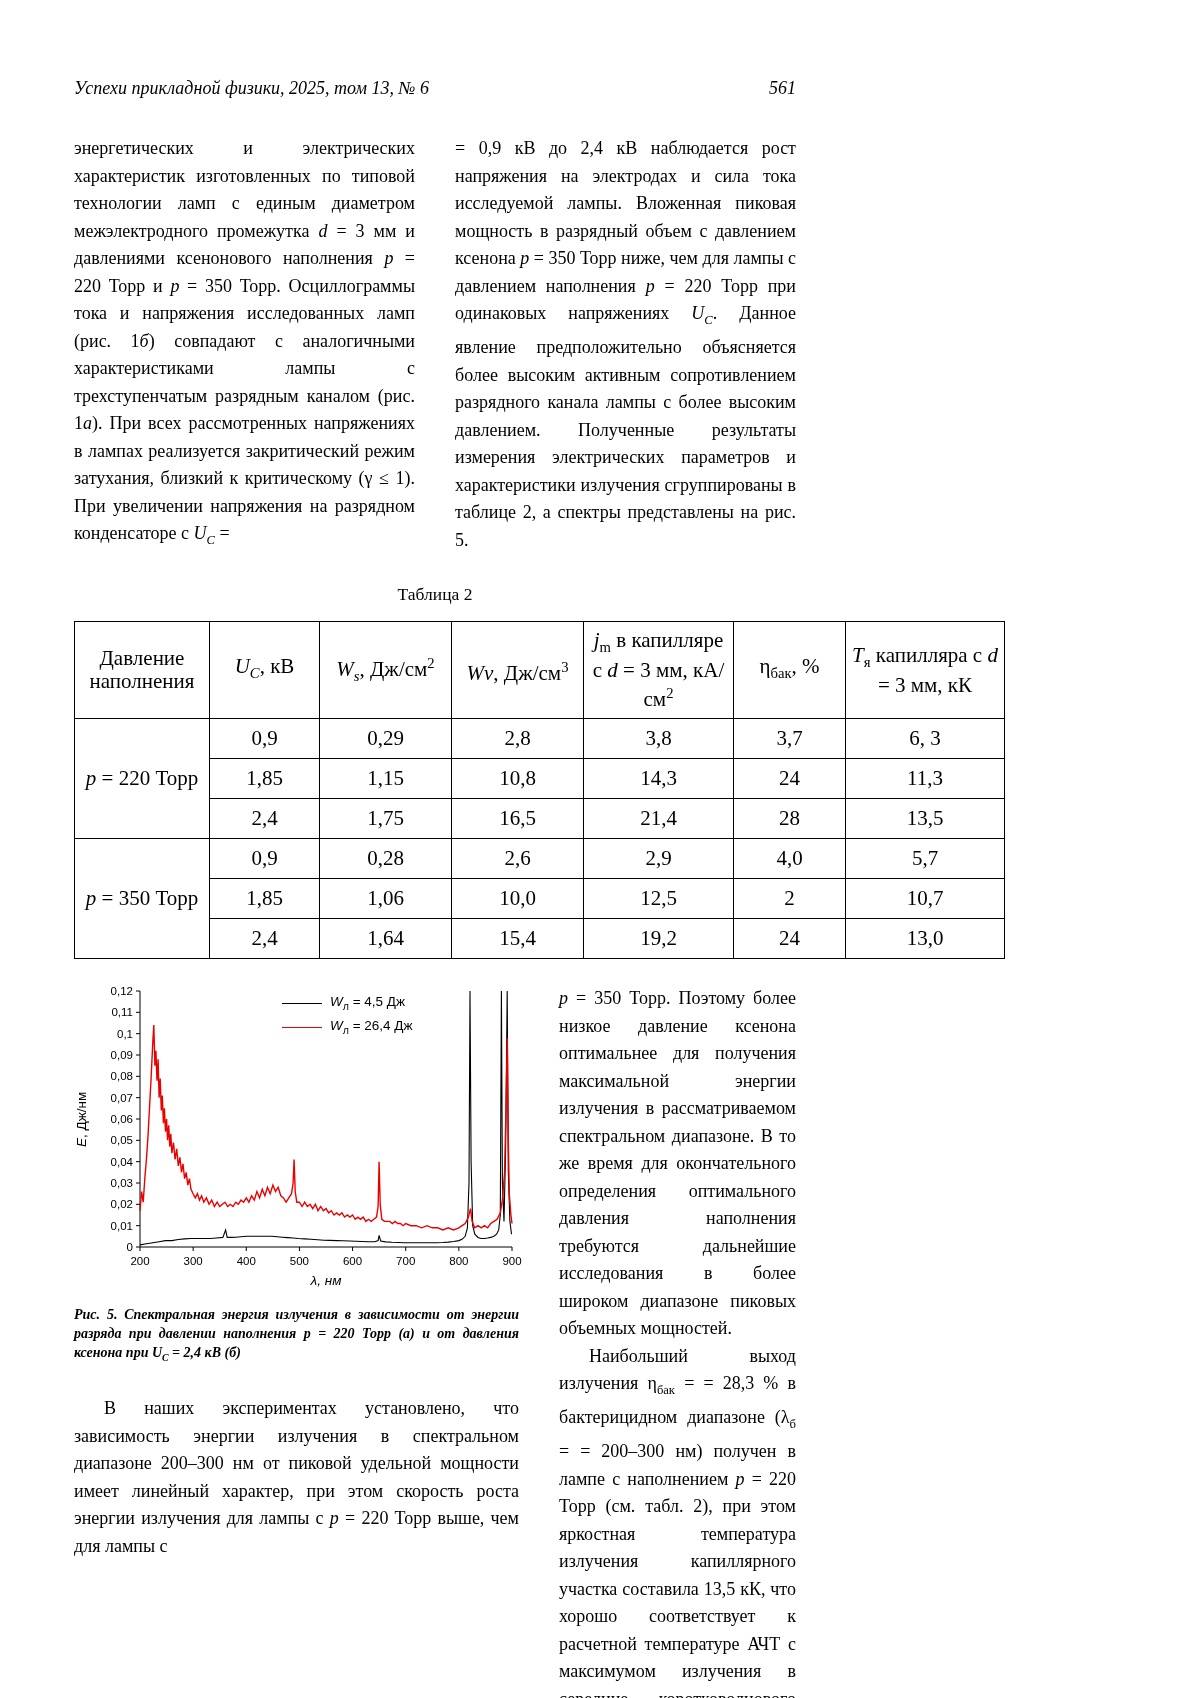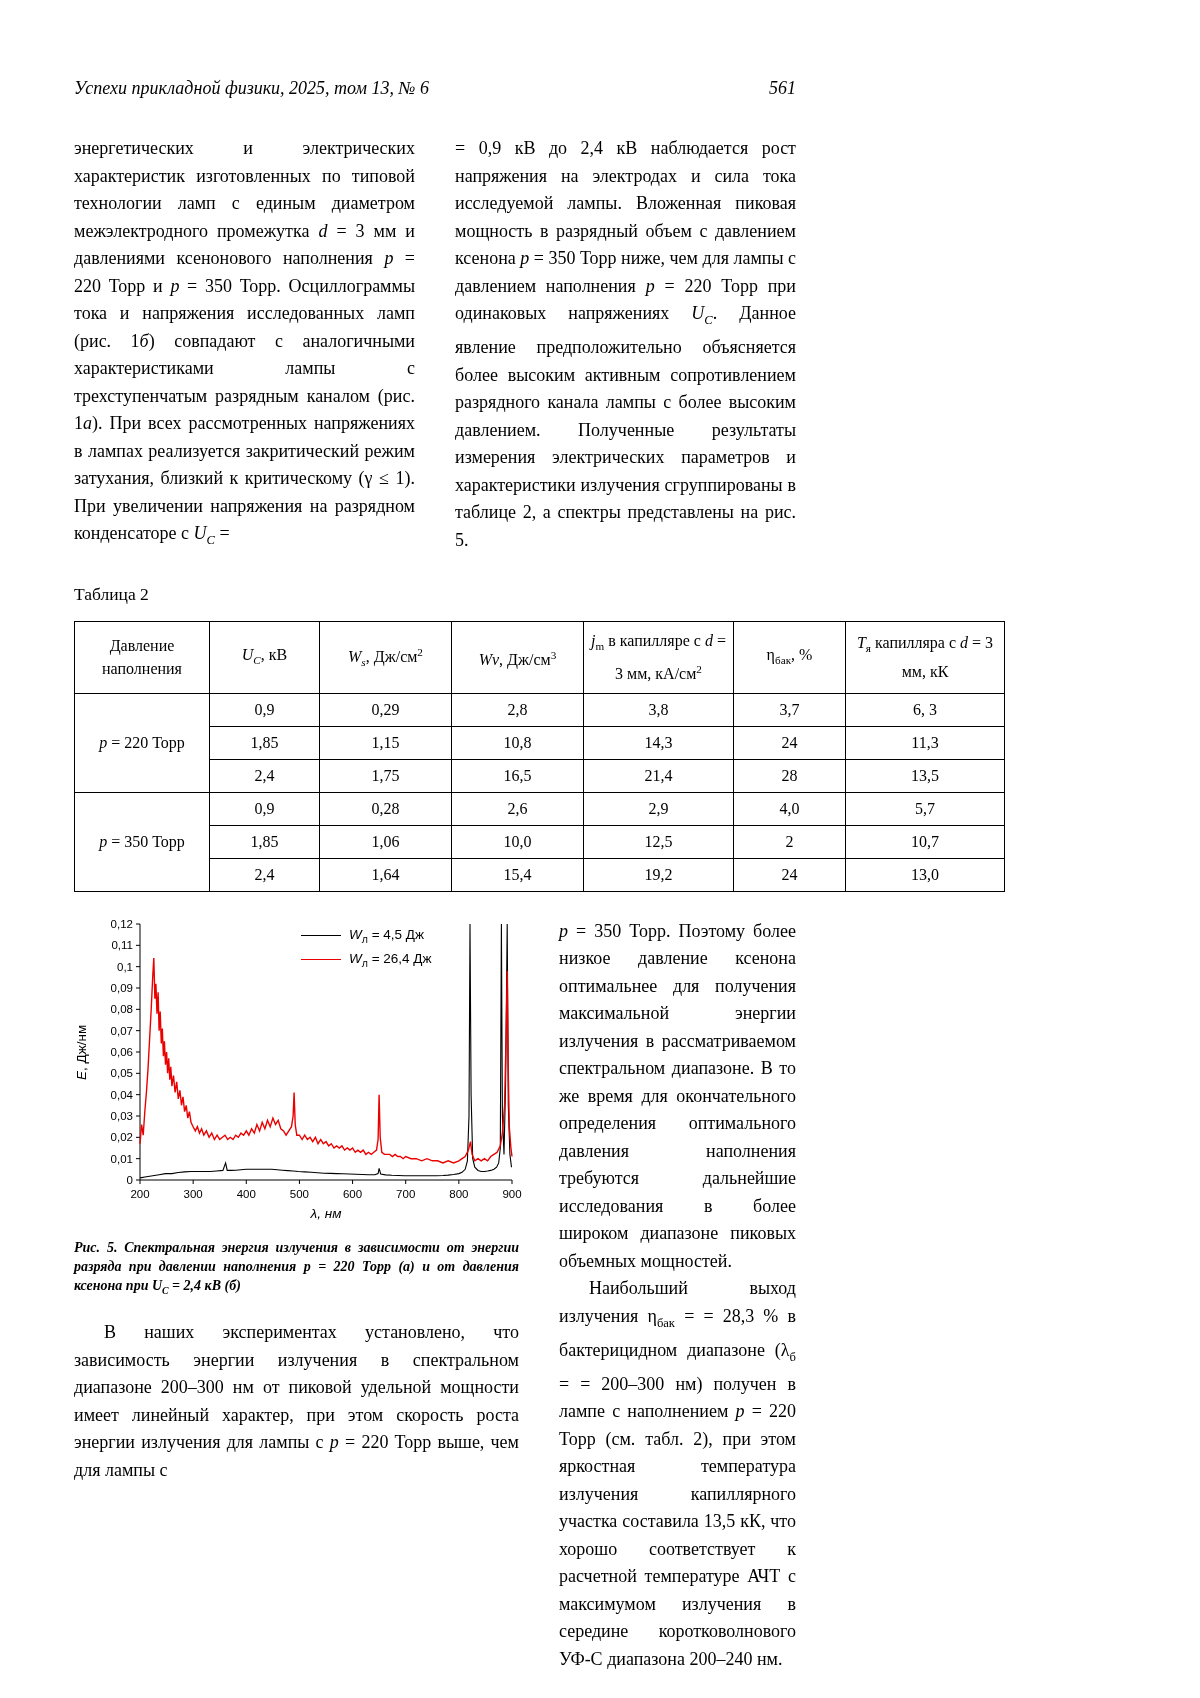--- a/index.html
+++ b/index.html
@@ -9,42 +9,42 @@
 
   .header { display:flex; justify-content:space-between; font-style:italic; font-size:18px; margin-bottom:36px; }
 
   .two-col { display:flex; gap:40px; }
   .col { width:445px; }
 
   p.body-p { font-size:18px; line-height:27.5px; text-align:justify; text-indent:30px; }
   p.no-indent { text-indent:0; }
   p.body-p + p.body-p { margin-top:0; }
 
-  .table-label { text-align:left; font-size:17.5px; margin:30px 0 16px; }
+  .table-label { text-align:center; font-size:17.5px; margin:30px 0 16px; }
   .table-title { text-align:center; font-weight:bold; font-size:17.5px; margin-bottom:16px; }
 
-  table.data { border-collapse:collapse; width:100%; font-size:16px; table-layout:fixed; }
+  table.data { border-collapse:collapse; width:100%; font-size:21px; table-layout:fixed; }
   table.data th, table.data td { border:1px solid #000; text-align:center; vertical-align:middle; padding:7px 5px; }
   table.data th { font-weight:normal; line-height:23px; }
   sub { font-size:70%; }
   sup { font-size:70%; }
 
   .lower { margin-top:26px; }
 
   .chart-wrap { position:relative; width:446px; padding-left:16px; margin-left:2px; }
   .chart-wrap svg { display:block; font-family:"Liberation Sans", sans-serif; }
   .ylabel { position:absolute; left:-2px; top:6px; height:256px; display:flex; align-items:center; justify-content:center;
             writing-mode:vertical-rl; transform:rotate(180deg); font-size:13.5px; font-family:"Liberation Sans", sans-serif; }
-  .legend { position:absolute; left:225px; top:6px; font-size:13.5px; font-family:"Liberation Sans", sans-serif; }
+  .legend { position:absolute; left:206px; top:6px; font-size:13.5px; font-family:"Liberation Sans", sans-serif; }
   .legend-row { display:flex; align-items:center; height:24px; }
   .legend-line { display:inline-block; width:40px; height:2px; margin-right:8px; }
 
   .fig-caption { font-weight:bold; font-style:italic; font-size:14px; line-height:19px; text-align:justify; margin-top:12px; width:445px; }
 
-  .after-fig { margin-top:20px; }
+  .after-fig { margin-top:28px; }
   .conclusion { text-align:center; font-weight:bold; font-size:18px; margin:42px 0 30px; }
 </style>
 </head>
 <body>
 
 <div class="page">
 
   <div class="header">
     <span>Успехи прикладной физики, 2025, том 13, № 6</span>
     <span>561</span>

